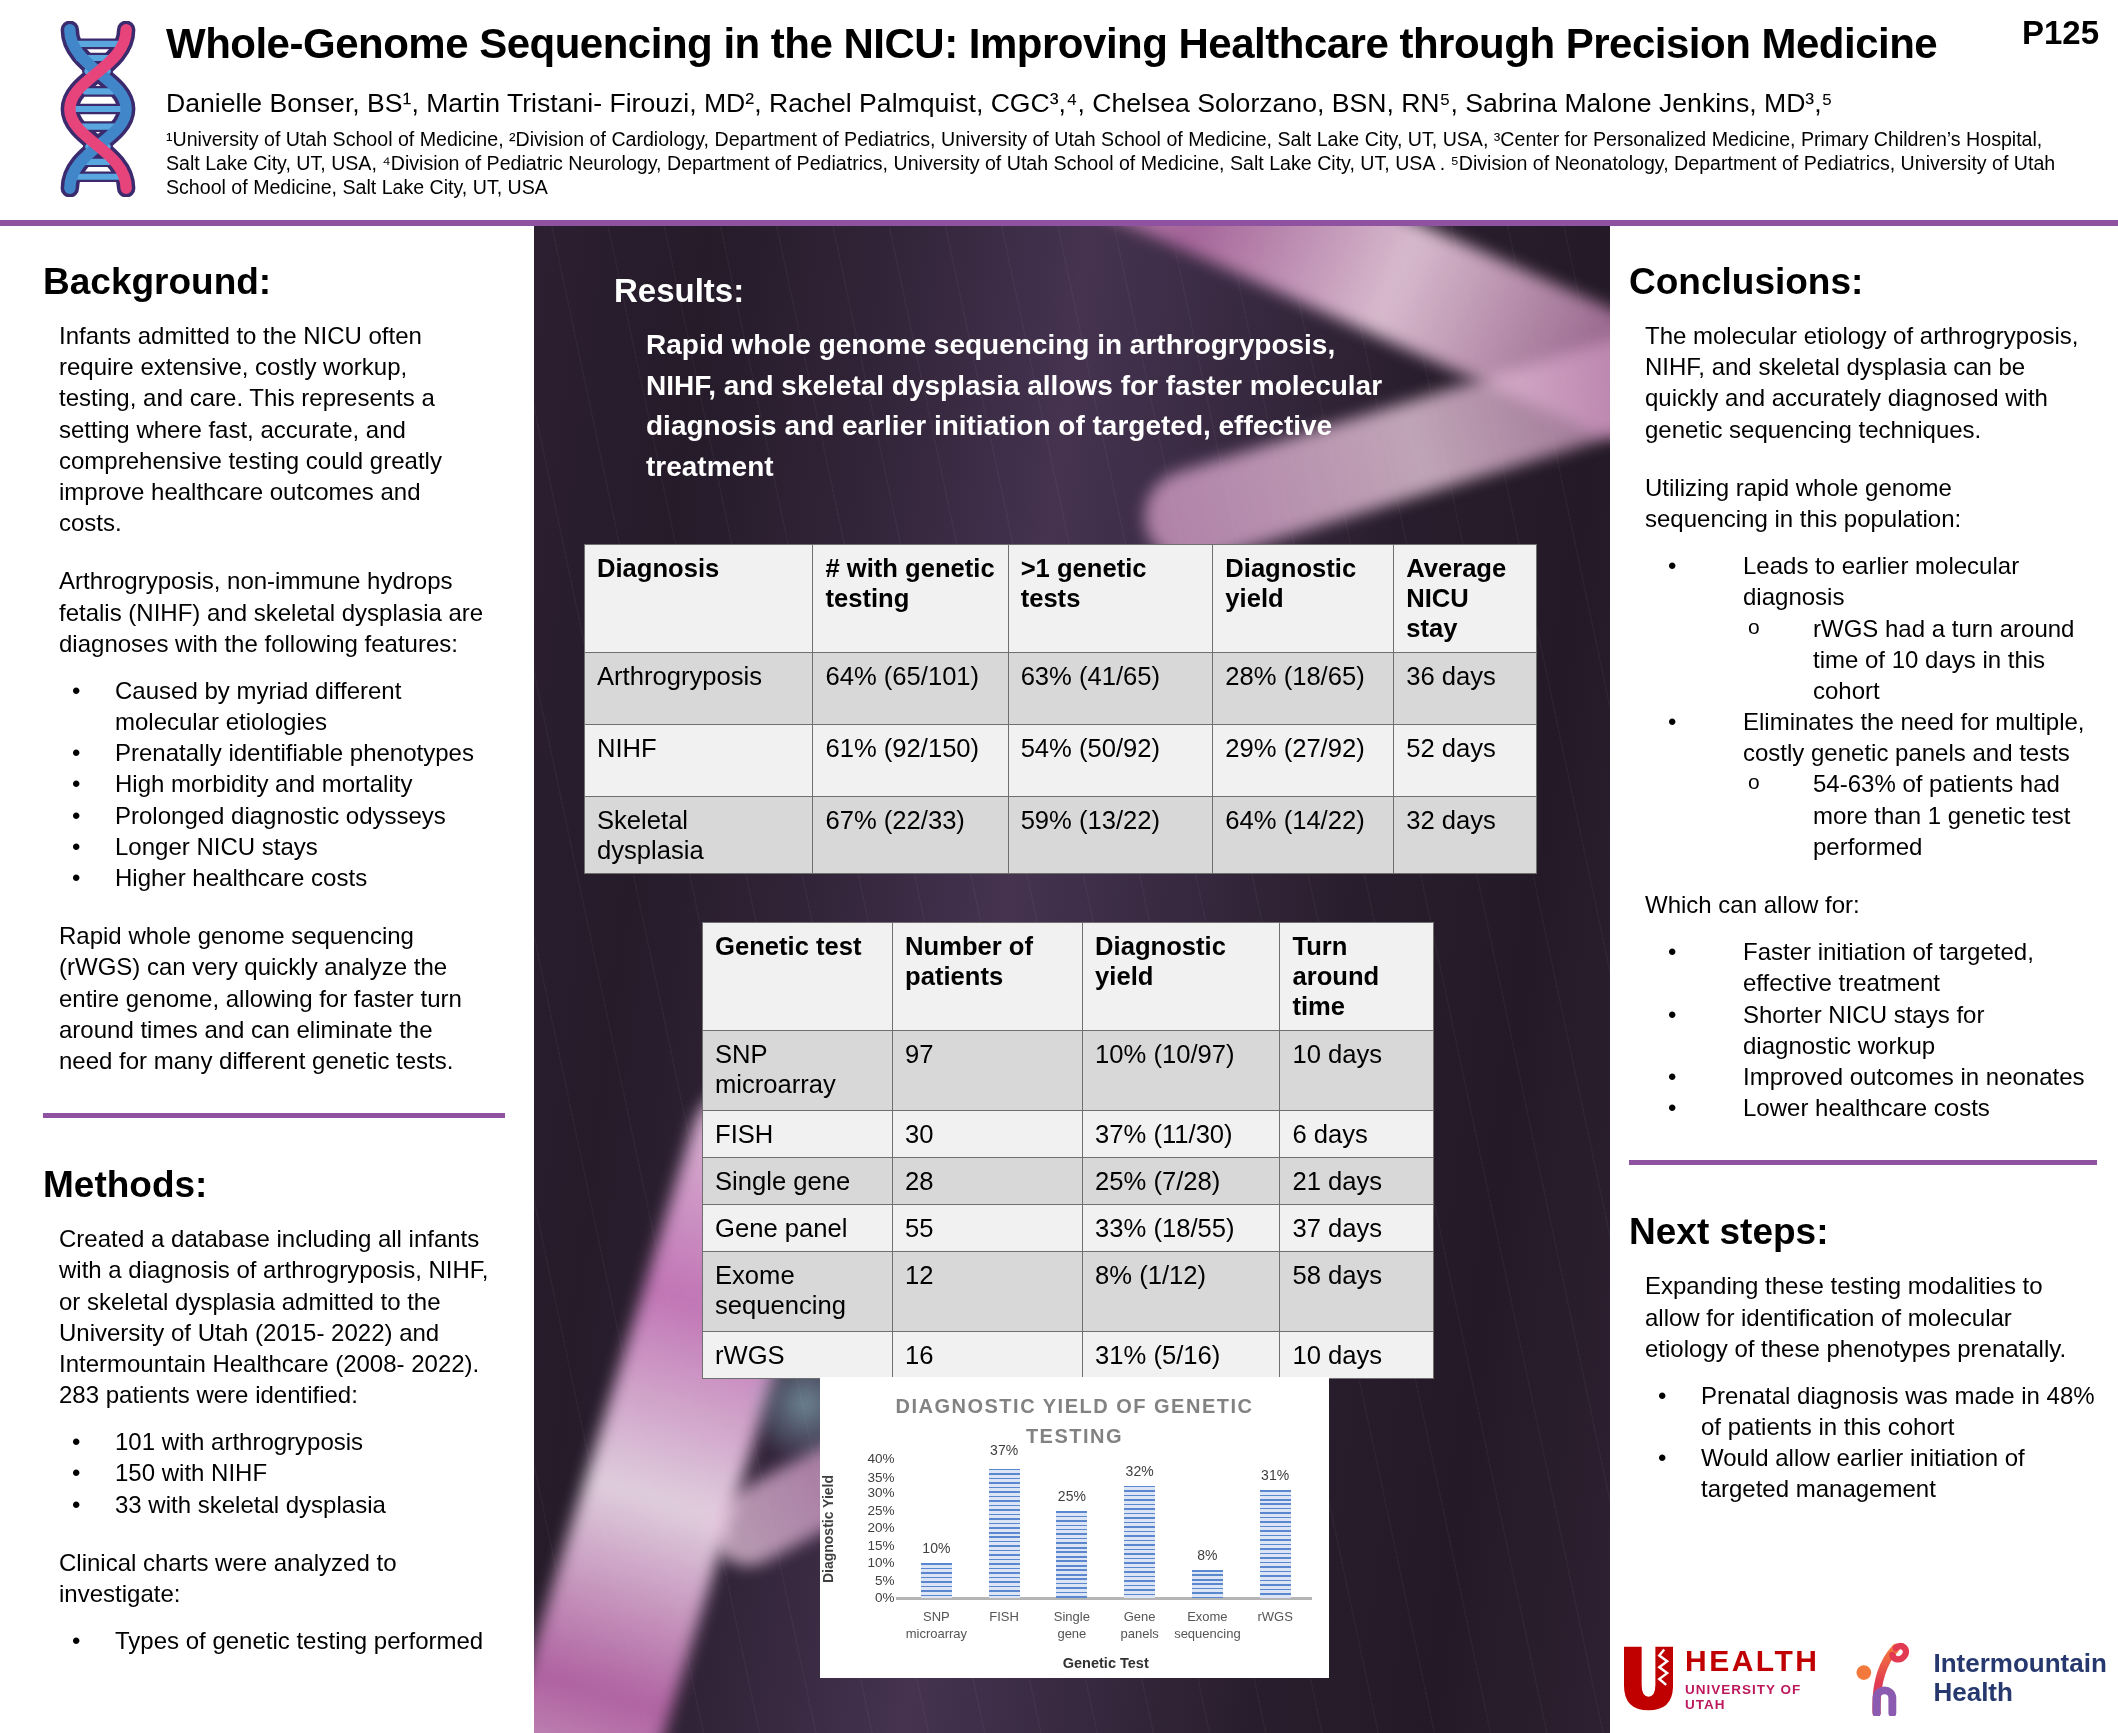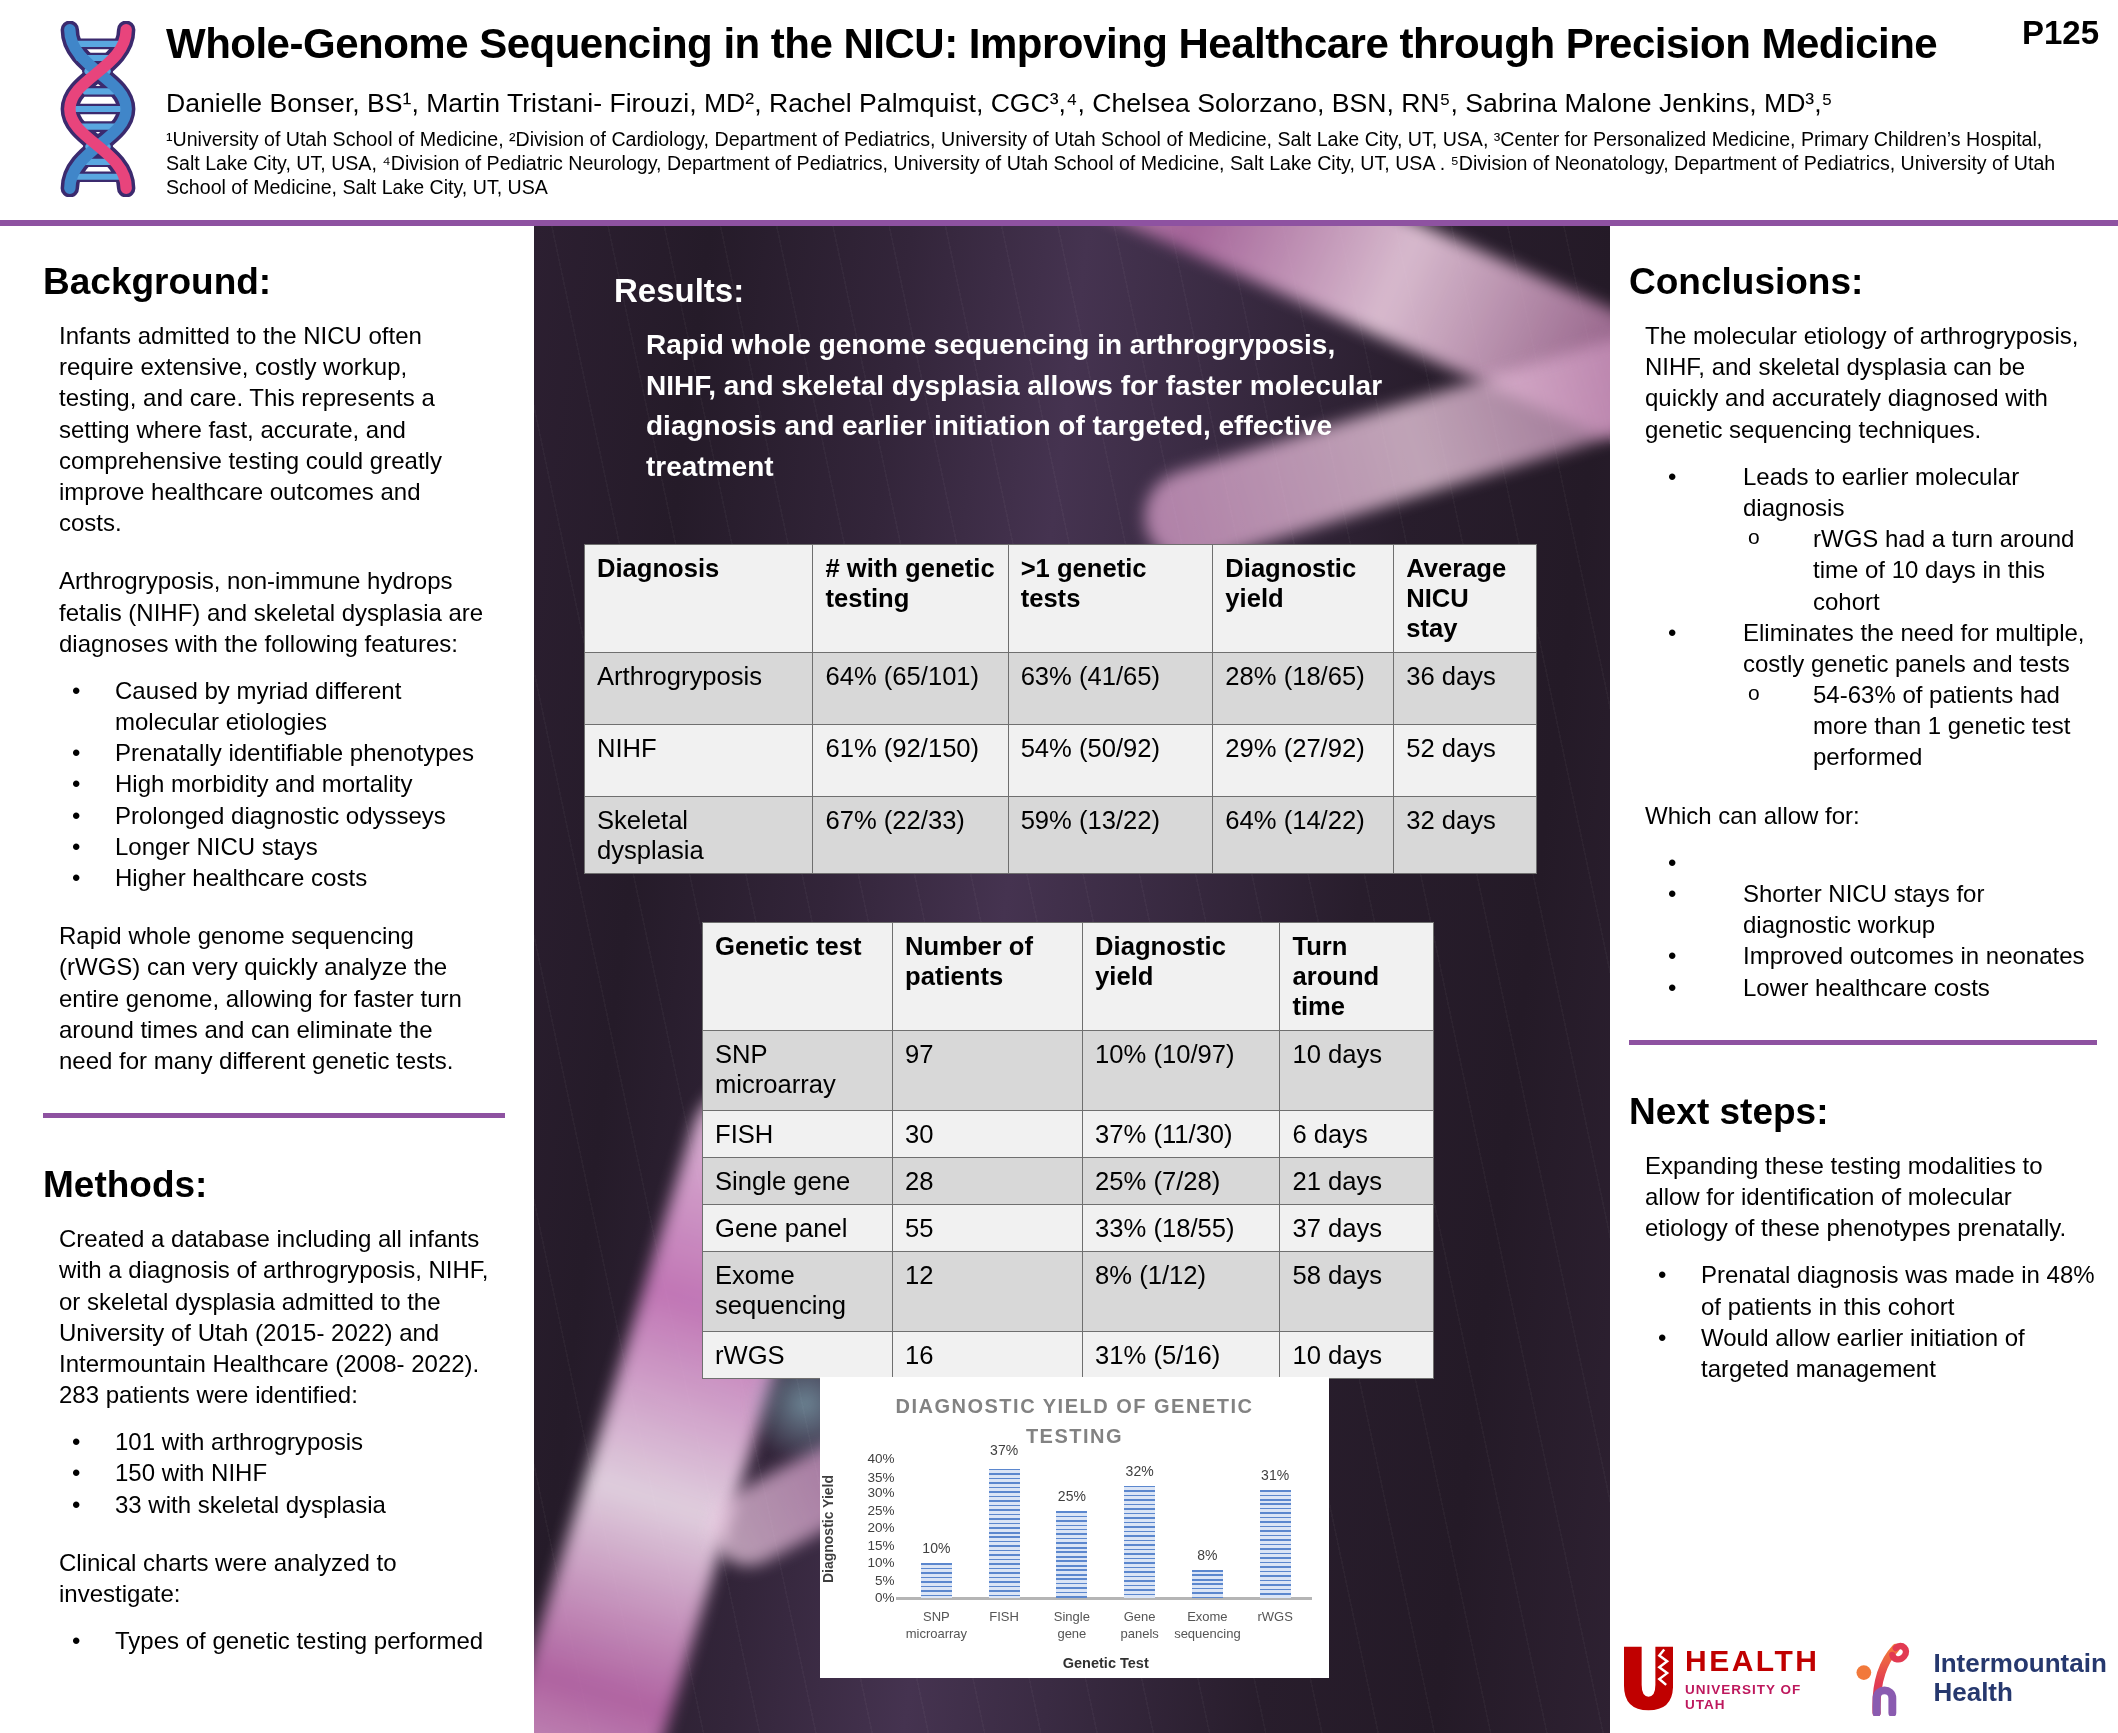--- a/index.html
+++ b/index.html
@@ -329,39 +329,41 @@
         <div class="cat">Exome sequencing</div>
         <div class="cat">rWGS</div>
       </div>
     <div class="xlab">Genetic Test</div>
   </div>
 </div>
 
 <div class="col col-right">
   <h2 class="sec-h">Conclusions:</h2>
   <p class="para">The molecular etiology of arthrogryposis, NIHF, and skeletal dysplasia can be quickly and accurately diagnosed with genetic sequencing techniques.</p>
+  <p class="para gap">Utilizing rapid whole genome sequencing in this population:</p>
   <div class="brow brow2">
       <span class="bm">•</span>
       <span class="bt">Leads to earlier molecular diagnosis</span>
     </div>
   <div class="srow">
       <span class="bm">o</span>
       <span class="bt">rWGS had a turn around time of 10 days in this cohort</span>
     </div>
   <div class="brow brow2">
       <span class="bm">•</span>
       <span class="bt">Eliminates the need for multiple, costly genetic panels and tests</span>
     </div>
   <div class="srow">
       <span class="bm">o</span>
       <span class="bt">54-63% of patients had more than 1 genetic test performed</span>
     </div>
   <p class="para gap">Which can allow for:</p>
   <div class="brow brow2">
       <span class="bm">•</span>
+      <span class="bt">Faster initiation of targeted, effective treatment</span>
     </div>
   <div class="brow brow2">
       <span class="bm">•</span>
       <span class="bt">Shorter NICU stays for diagnostic workup</span>
     </div>
   <div class="brow brow2">
       <span class="bm">•</span>
       <span class="bt">Improved outcomes in neonates</span>
     </div>
   <div class="brow brow2">

